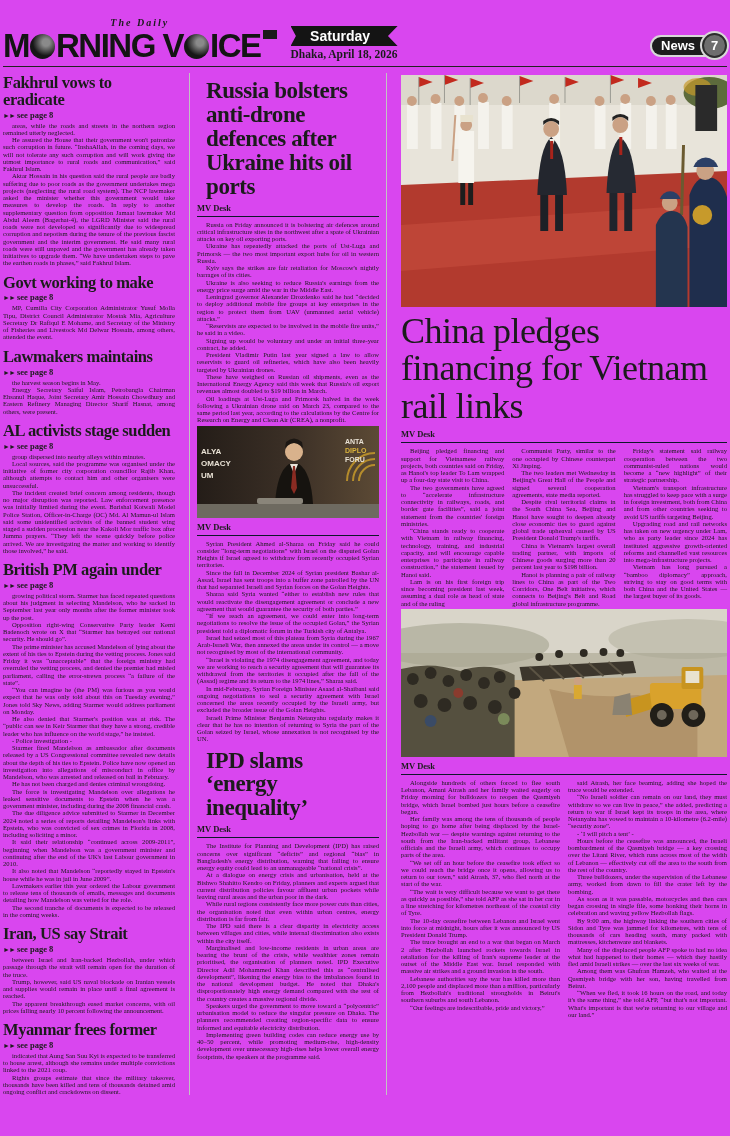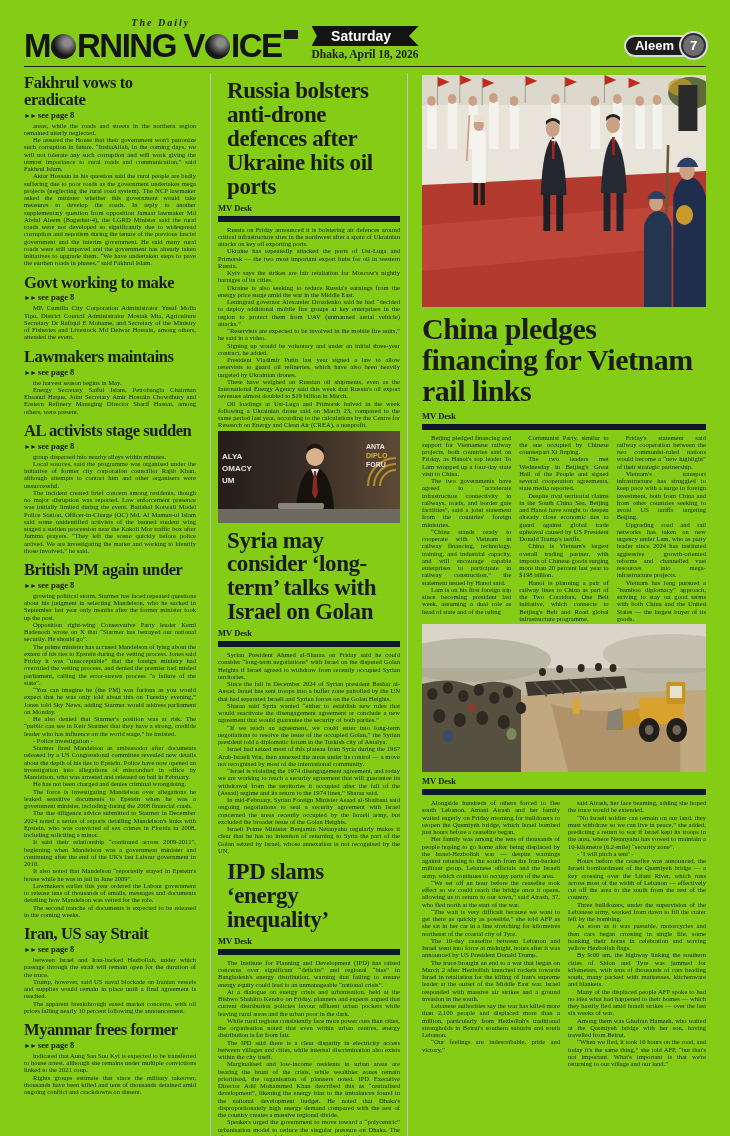--- a/index.html
+++ b/index.html
@@ -1,18 +1,18 @@
 <!DOCTYPE html>
 <html><head>
 <meta charset="utf-8">
 <style>
   html,body{margin:0;padding:0;background:#9a9a9a;}
-  .page{width:730px;height:1136px;margin:0 auto;background:#84cc16;color:#1b1b1b;
+  .page{width:730px;height:1136px;margin:0 auto;background:#d946ef;color:#1b1b1b;
         font-family:"Liberation Serif",serif;position:relative;overflow:hidden;
-        box-sizing:border-box;padding:16px 24px 8px;}
+        box-sizing:border-box;padding:16px 3px 8px;}
   
   .masthead{display:flex;align-items:flex-end;gap:14px;height:46px;}
   .logo{line-height:1;}
   .logo-tagline{font-size:10px;font-weight:bold;letter-spacing:2px;text-align:center;
                 font-style:italic;margin-bottom:1px;}
   .logo-name{font-family:"Liberation Sans",sans-serif;font-weight:bold;font-size:33px;
              letter-spacing:-1.5px;color:#141414;white-space:nowrap;}
   .logo-o{display:inline-block;width:25px;height:25px;border-radius:50%;
           background:radial-gradient(circle at 64% 34%,#8a8a8a 0 16%,#161616 58%);
           color:transparent;overflow:hidden;vertical-align:-2px;margin:0 1px;}
@@ -34,25 +34,25 @@
   .mh-rule{border:none;border-top:1.6px solid #222;margin:4px 0 6px;}
   
   .columns{display:flex;gap:14px;}
   .col-l{width:172px;flex:none;}
   .col-m{width:182px;flex:none;border-left:1px solid #c2c2c2;border-right:1px solid #c2c2c2;
          padding:0 7px;}
   .col-r{flex:1;min-width:0;}
   
   .head-s{font-size:16.5px;font-weight:bold;letter-spacing:-0.4px;margin:8px 0 1px;line-height:1.02;}
   .head-m{font-size:23px;font-weight:bold;letter-spacing:-0.4px;margin:6px 9px 2px;line-height:1.04;}
-  .head-l{font-size:30px;font-weight:bold;letter-spacing:-0.5px;margin:6px 0 2px;line-height:1.04;}
+  .head-l{font-size:36px;font-weight:normal;letter-spacing:-0.5px;margin:6px 0 2px;line-height:1.04;}
   .story:first-child .head-s{margin-top:2px;}
   .kicker{font-size:8.5px;font-weight:bold;margin:0 0 2px;}
   .kicker .arr{font-size:7px;letter-spacing:-1px;}
-  .byline{font-size:8.5px;font-weight:bold;border-bottom:6px solid #0f172a;
+  .byline{font-size:8.5px;font-weight:bold;border-bottom:1px solid #0f172a;
           padding:2px 0 3px;margin-bottom:4px;}
   .body p{font-size:6.6px;line-height:1.1;margin:0;text-align:justify;text-indent:9px;}
   .body p:first-child{text-indent:9px;}
   .multi{display:flex;gap:8px;}
   .multi>div{flex:1;min-width:0;}
   .photo{width:100%;display:block;margin:2px 0;}
   svg text{font-family:"Liberation Sans",sans-serif;}
 </style>
 </head>
 <body>
@@ -63,21 +63,21 @@
     <div class="logo">
       <div class="logo-tagline">The Daily</div>
       <div class="logo-name"><span>M</span><span class="logo-o">O</span><span>RNING</span> <span>V</span><span class="logo-o">O</span><span>ICE</span><span class="logo-mark"></span></div>
     </div>
     <div class="dateblock">
       <div class="ribbon">Saturday</div>
       <div class="dateline">Dhaka, April 18, 2026</div>
     </div>
     <div class="mh-spacer"></div>
     <div class="news-badge">
-      <span class="news-pill">Aleem</span>
+      <span class="news-pill">News</span>
       <span class="page-circle">7</span>
     </div>
   </header>
   <hr class="mh-rule">
 
   <main class="columns">
 
     <section class="col-l">
       <article class="story">
         <h2 class="head-s">Fakhrul vows to eradicate</h2>
@@ -195,21 +195,20 @@
           <path d="M86 24 q-1 8 4 12 l14 0 q5 -4 4 -12" fill="none"></path>
           <path d="M78 78 q2 -32 14 -40 l10 0 q12 8 14 40 z" fill="#16130f"></path>
           <path d="M93 38 l8 0 -4 10 z" fill="#e8e4da"></path>
           <path d="M96 40 l2 0 2 22 -3 6 -3 -6 z" fill="#8a2b22"></path>
         </g>
         <rect x="0" y="78" width="182" height="14" fill="#6e6a60"></rect>
         <rect x="60" y="72" width="46" height="6" rx="2" fill="#8a857a"></rect>
       </svg>
 
       <article class="story">
-        <h2 class="head-m">Syria may consider ‘long-term’ talks with Israel on Golan</h2>
         <div class="byline">MV Desk</div>
         <div class="body">
             <p>Syrian President Ahmed al-Sharaa on Friday said he could consider “long-term negotiations” with Israel on the disputed Golan Heights if Israel agreed to withdraw from recently occupied Syrian territories.</p>
             <p>Since the fall in December 2024 of Syrian president Bashar al-Assad, Israel has sent troops into a buffer zone patrolled by the UN that had separated Israeli and Syrian forces on the Golan Heights.</p>
             <p>Sharaa said Syria wanted “either to establish new rules that would reactivate the disengagement agreement or conclude a new agreement that would guarantee the security of both parties.”</p>
             <p>“If we reach an agreement, we could enter into long-term negotiations to resolve the issue of the occupied Golan,” the Syrian president told a diplomatic forum in the Turkish city of Antalya.</p>
             <p>Israel had seized most of this plateau from Syria during the 1967 Arab-Israeli War, then annexed the areas under its control — a move not recognised by most of the international community.</p>
             <p>“Israel is violating the 1974 disengagement agreement, and today we are working to reach a security agreement that will guarantee its withdrawal from the territories it occupied after the fall of the (Assad) regime and its return to the 1974 lines,” Sharaa said.</p>
             <p>In mid-February, Syrian Foreign Minister Asaad al-Shaibani said ongoing negotiations to seal a security agreement with Israel concerned the areas recently occupied by the Israeli army, but excluded the broader issue of the Golan Heights.</p>
             <p>Israeli Prime Minister Benjamin Netanyahu regularly makes it clear that he has no intention of returning to Syria the part of the Golan seized by Israel, whose annexation is not recognised by the UN.</p>

